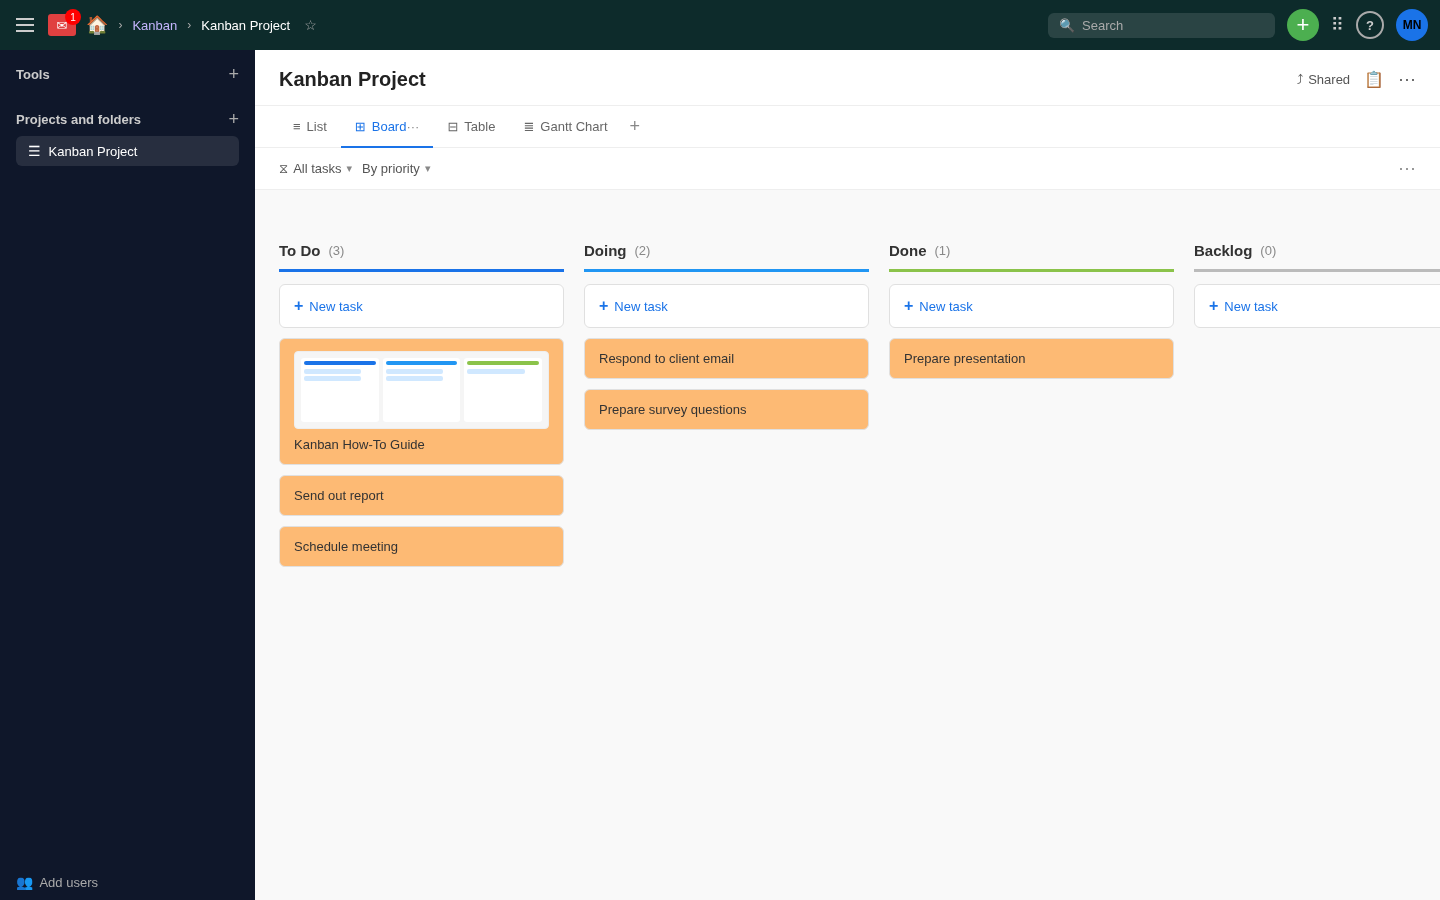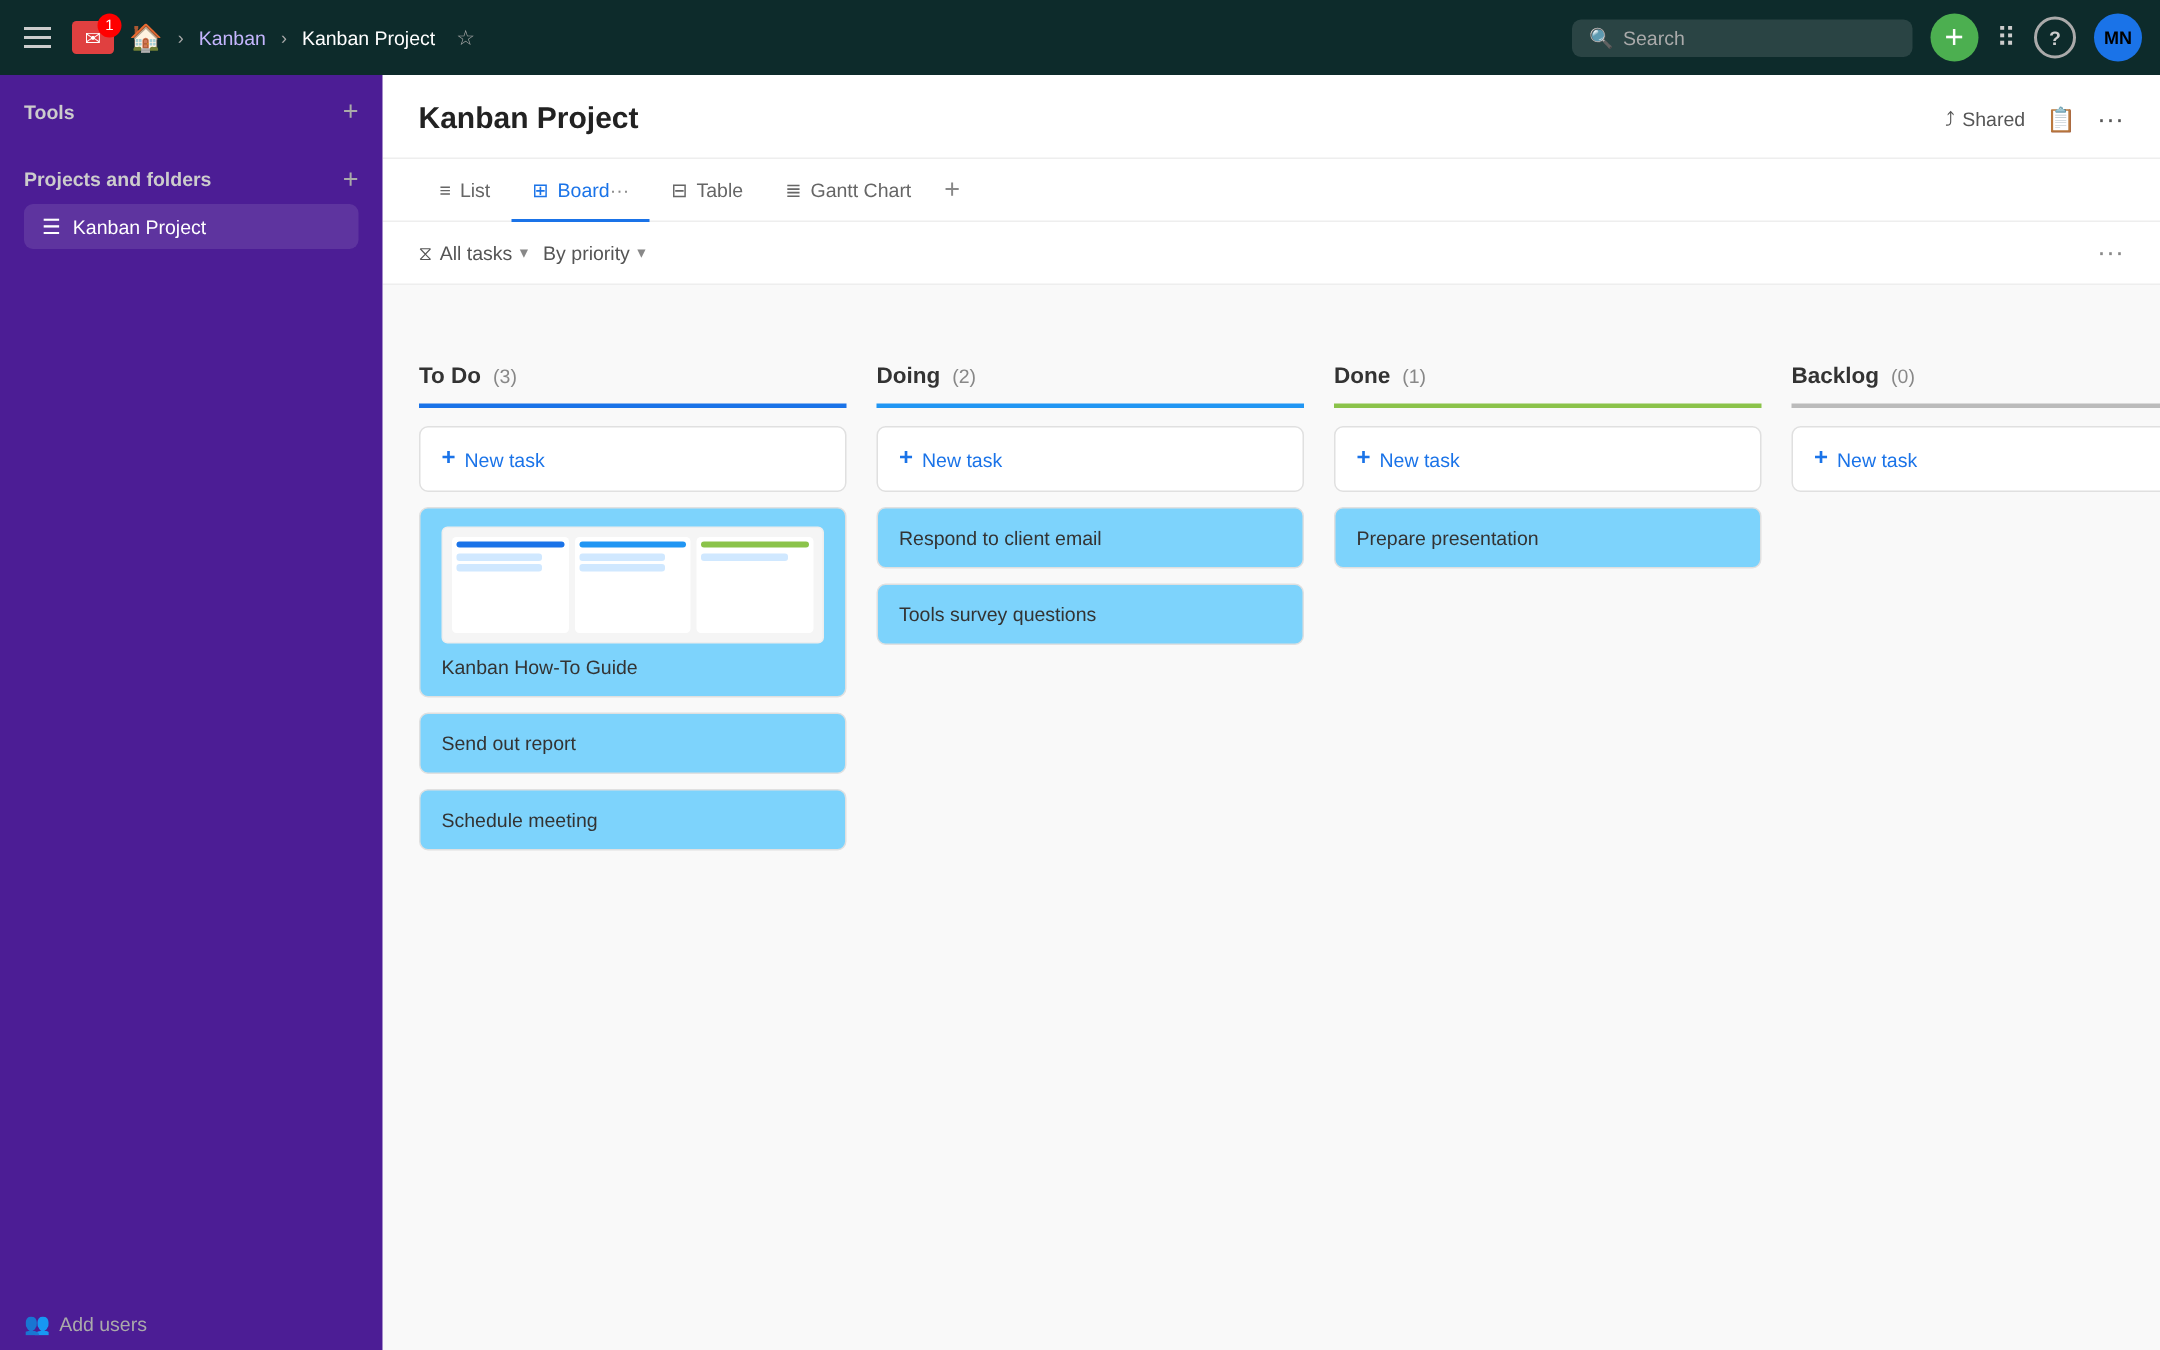--- a/index.html
+++ b/index.html
@@ -34,21 +34,21 @@
     .search-icon-svg { color: #aaa; font-size: 13px; }
     .add-btn { width: 32px; height: 32px; background: #4caf50; border-radius: 50%; display: flex; align-items: center; justify-content: center; cursor: pointer; color: #fff; font-size: 22px; font-weight: 300; line-height: 1; }
     .grid-icon { color: #ccc; font-size: 18px; cursor: pointer; }
     .help-icon { width: 28px; height: 28px; border: 2px solid #aaa; border-radius: 50%; display: flex; align-items: center; justify-content: center; color: #ccc; font-size: 13px; font-weight: bold; cursor: pointer; }
     .avatar { width: 32px; height: 32px; background: #1a73e8; border-radius: 50%; display: flex; align-items: center; justify-content: center; color: #000000; font-size: 12px; font-weight: 700; cursor: pointer; }
 
     
     .main-layout { display: flex; flex: 1; overflow: hidden; }
 
     
-    .sidebar { width: 255px; background: #4c1d95; color: #ccc; display: flex; flex-direction: column; flex-shrink: 0; padding-bottom: 40px; position: relative; }
+    .sidebar { width: 255px; background: #0f172a; color: #ccc; display: flex; flex-direction: column; flex-shrink: 0; padding-bottom: 40px; position: relative; }
     .sidebar-section { padding: 14px 16px 4px; }
     .sidebar-section-header { display: flex; align-items: center; justify-content: space-between; margin-bottom: 6px; }
     .sidebar-section-title { font-size: 13px; font-weight: 600; color: #ccc; }
     .sidebar-add-btn { color: #aaa; font-size: 18px; cursor: pointer; background: none; border: none; padding: 0; }
     .sidebar-empty { font-size: 13px; color: #888; padding: 2px 0 8px; }
     .sidebar-item { display: flex; align-items: center; gap: 8px; padding: 7px 12px; border-radius: 6px; cursor: pointer; color: #ccc; font-size: 13px; }
     .sidebar-item.active { background: rgba(255,255,255,0.1); color: #fff; }
     .sidebar-item-icon { font-size: 14px; }
     .sidebar-footer { position: absolute; bottom: 0; left: 0; right: 0; padding: 10px 16px; display: flex; align-items: center; gap: 6px; color: #aaa; font-size: 13px; cursor: pointer; }
     .add-users-icon { font-size: 14px; }
@@ -82,21 +82,21 @@
     
     .board { display: flex; gap: 0; padding: 20px 24px; overflow-x: auto; flex: 1; background: #f9f9f9; align-items: flex-start; }
     .column { width: 285px; flex-shrink: 0; margin-right: 20px; margin-top: 32px; }
     .column-header { display: flex; align-items: center; gap: 8px; padding-bottom: 10px; border-bottom: 3px solid #ccc; margin-bottom: 12px; }
     .column-header.todo { border-bottom-color: #1a73e8; }
     .column-header.doing { border-bottom-color: #2196f3; }
     .column-header.done { border-bottom-color: #8bc34a; text-align: center; }
     .column-header.backlog { border-bottom-color: #bbb; }
     .column-title { font-size: 15px; font-weight: 600; color: #333; }
     .column-count { font-size: 13px; color: #888; }
-    .card { background: #7dd3fc; border: 1px solid #e0e0e0; border-radius: 6px; padding: 12px 14px; margin-bottom: 10px; cursor: pointer; transition: box-shadow 0.15s; }
+    .card { background: #fdba74; border: 1px solid #e0e0e0; border-radius: 6px; padding: 12px 14px; margin-bottom: 10px; cursor: pointer; transition: box-shadow 0.15s; }
     .card-new { display: flex; align-items: center; gap: 6px; color: #1a73e8; font-size: 13px; cursor: pointer; background: #fff; border: 1px solid #e0e0e0; border-radius: 6px; padding: 12px 14px; margin-bottom: 10px; }
     .card-new-icon { font-size: 16px; font-weight: 600; }
     .card-title { font-size: 13px; color: #333; }
     .card-preview { width: 100%; height: 78px; background: #f5f5f5; border-radius: 4px; margin-bottom: 8px; overflow: hidden; display: flex; align-items: center; justify-content: center; border: 1px solid #eee; }
     
     .mini-board { width: 100%; height: 100%; padding: 6px; display: flex; gap: 4px; }
     .mini-col { flex: 1; background: #fff; border-radius: 3px; padding: 3px; display: flex; flex-direction: column; gap: 2px; }
     .mini-col-header { height: 4px; border-radius: 2px; margin-bottom: 2px; }
     .mini-col-header.blue { background: #1a73e8; }
     .mini-col-header.cyan { background: #2196f3; }
@@ -257,21 +257,21 @@
           <span class="column-count">(2)</span>
         </div>
         <div class="card-new">
           <span class="card-new-icon">+</span>
           <span>New task</span>
         </div>
         <div class="card">
           <div class="card-title">Respond to client email</div>
         </div>
         <div class="card">
-          <div class="card-title">Tools survey questions</div>
+          <div class="card-title">Prepare survey questions</div>
         </div>
       </div>
 
       <div class="column">
         <div class="column-header done">
           <span class="column-title">Done</span>
           <span class="column-count">(1)</span>
         </div>
         <div class="card-new">
           <span class="card-new-icon">+</span>

